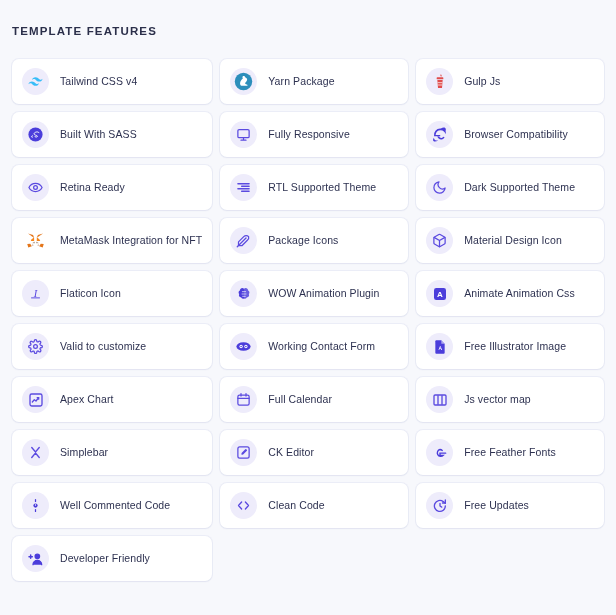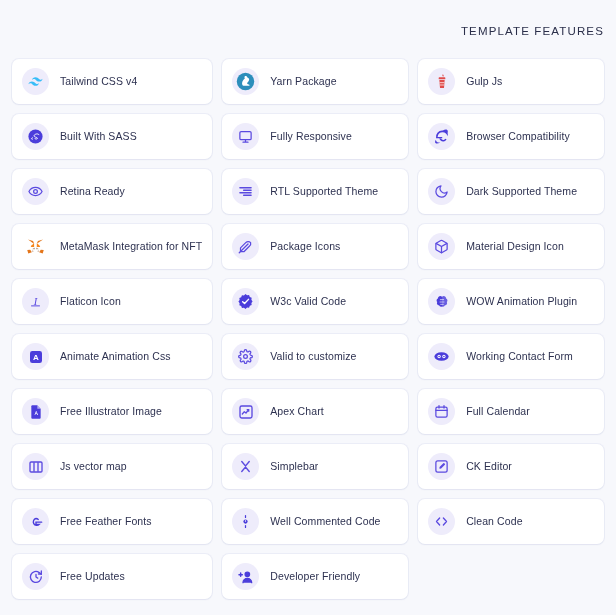--- a/index.html
+++ b/index.html
@@ -17,36 +17,37 @@
   }
 
   .page {
     width: 616px;
     height: 615px;
     position: relative;
     padding: 0 12px;
   }
 
   .page-title {
-    text-align: right;
+    text-align: left;
     font-size: 11.5px;
-    font-weight: 400;
+    font-weight: 700;
     letter-spacing: 1.15px;
     color: #2b2f4a;
     padding-top: 24px;
     padding-bottom: 0;
     line-height: 14px;
   }
 
   .features-grid {
     margin-top: 21px;
     display: grid;
     grid-template-columns: repeat(3, 1fr);
     column-gap: 10px;
     row-gap: 10px;
+    gap: 8px;
   }
 
   .feature-card {
     background: #ffffff;
     border-radius: 7px;
     height: 45px;
     display: flex;
     align-items: center;
     padding: 0 10px;
     box-shadow: 0 1px 2px rgba(100, 110, 160, 0.07),
@@ -212,29 +213,20 @@
         <span class="feature-icon-wrap">
           <svg width="15" height="15" viewBox="0 0 24 24" fill="#5b4ae0" font-family="serif">
             <text x="12" y="18" font-size="17" font-style="italic" text-anchor="middle" fill="#5b4ae0">I</text>
             <path d="M5 19h14" stroke="#5b4ae0" stroke-width="1.6"></path>
           </svg>
         </span>
         <span class="feature-label">Flaticon Icon</span>
       </div>
       <div class="feature-card">
         <span class="feature-icon-wrap">
-          <svg width="17" height="17" viewBox="0 0 24 24">
-            <path d="M12 1.5l2.2 1.8 2.8-.4 1.1 2.6 2.6 1.1-.4 2.8L22 12l-1.7 2.2.4 2.8-2.6 1.1-1.1 2.6-2.8-.4L12 22.5l-2.2-1.8-2.8.4-1.1-2.6-2.6-1.1.4-2.8L2 12l1.7-2.2-.4-2.8 2.6-1.1 1.1-2.6 2.8.4L12 1.5z" fill="#4b3ddb"></path>
-            <path d="M8 12.2l2.7 2.7L16.2 9" stroke="#fff" stroke-width="2" fill="none" stroke-linecap="round" stroke-linejoin="round"></path>
-          </svg>
-        </span>
-        <span class="feature-label">W3c Valid Code</span>
-      </div>
-      <div class="feature-card">
-        <span class="feature-icon-wrap">
           <svg width="16" height="16" viewBox="0 0 24 24" fill="#4b3ddb">
             <path d="M12 4c-1.5-1.3-3.6-1.3-5 0-.8.7-1.2 1.7-1.1 2.7-1.2.5-2 1.7-2 3 0 .9.4 1.8 1 2.4-.4.6-.6 1.3-.5 2 .2 1.6 1.6 2.8 3.2 2.8.4 1.2 1.5 2.1 2.9 2.1.6 0 1.1-.2 1.5-.4V4z"></path>
             <path d="M12 4c1.5-1.3 3.6-1.3 5 0 .8.7 1.2 1.7 1.1 2.7 1.2.5 2 1.7 2 3 0 .9-.4 1.8-1 2.4.4.6.6 1.3.5 2-.2 1.6-1.6 2.8-3.2 2.8-.4 1.2-1.5 2.1-2.9 2.1-.6 0-1.1-.2-1.5-.4V4z" opacity=".82"></path>
             <path d="M9.5 8.5h5M9 12h6M10 15.5h4" stroke="#fff" stroke-width="1" stroke-linecap="round"></path>
           </svg>
         </span>
         <span class="feature-label">WOW Animation Plugin</span>
       </div>
       <div class="feature-card">
         <span class="feature-icon-wrap">

